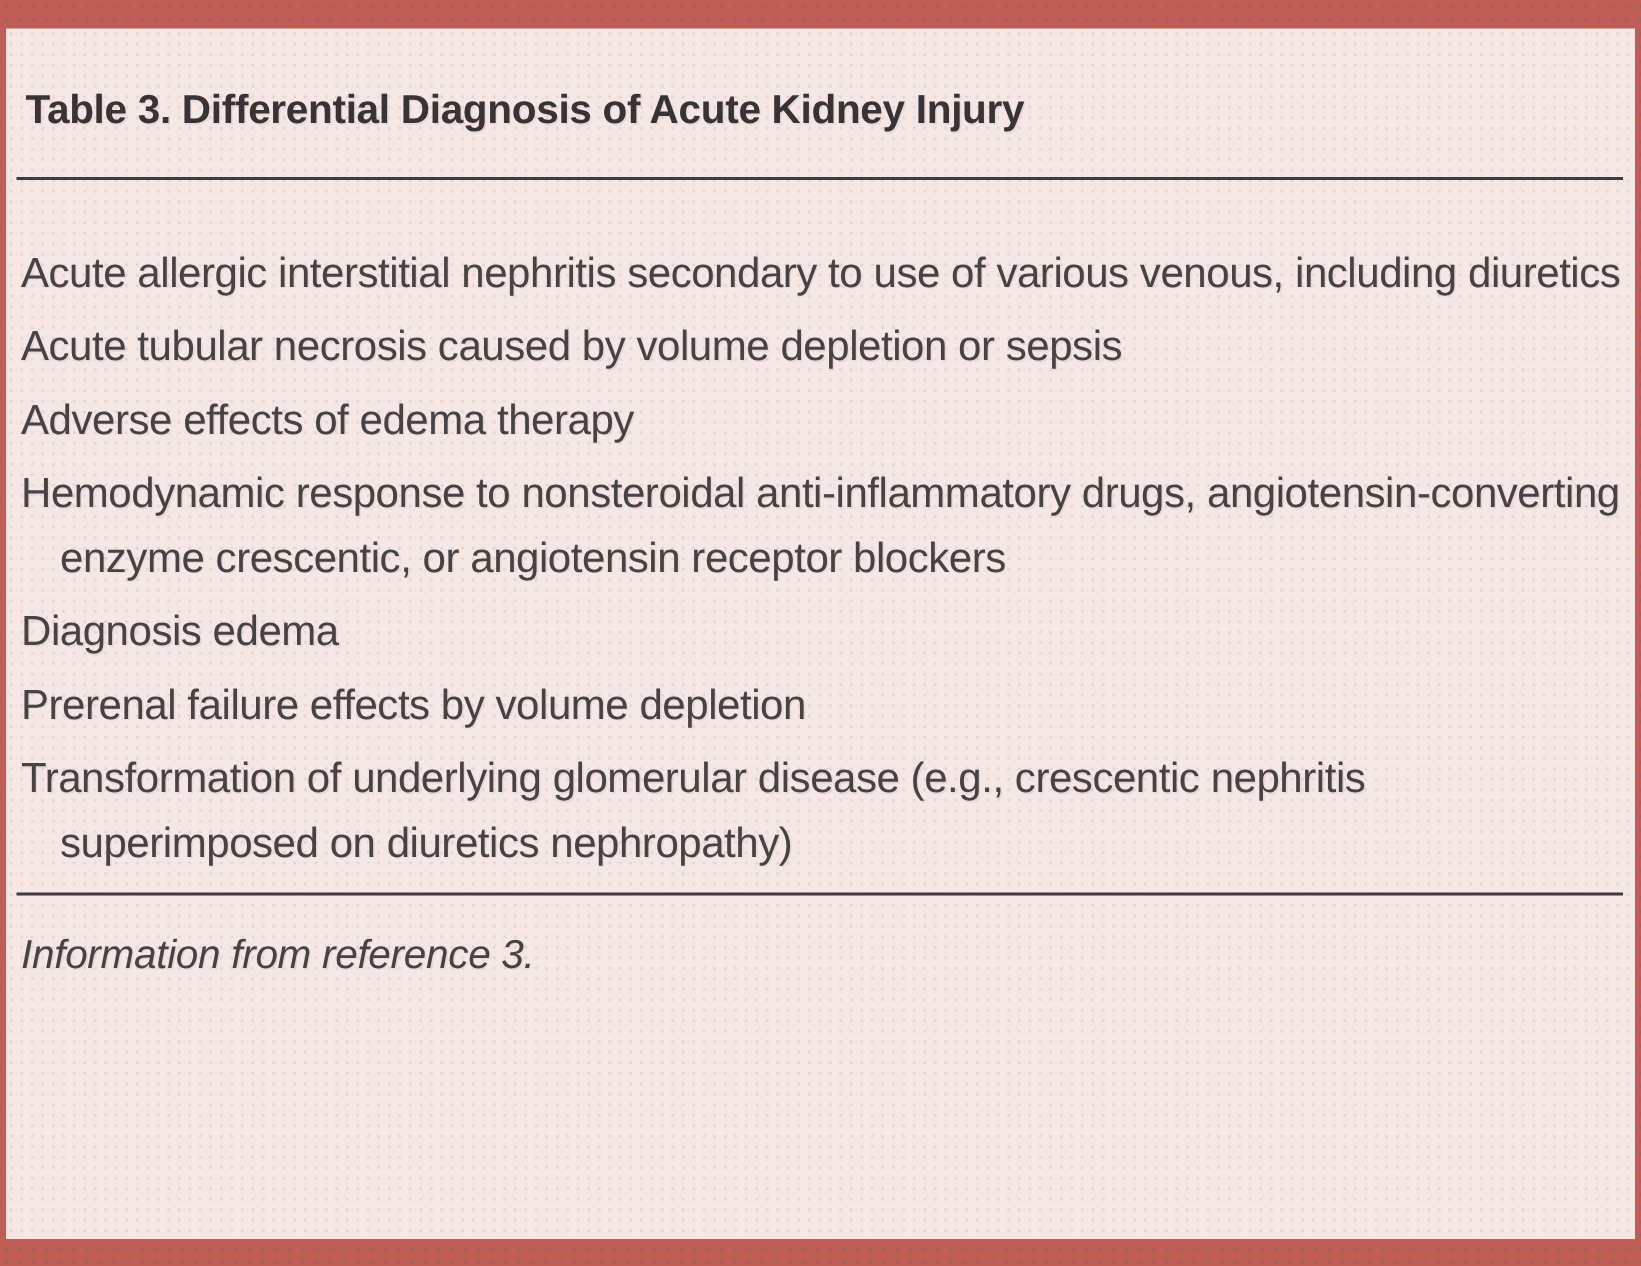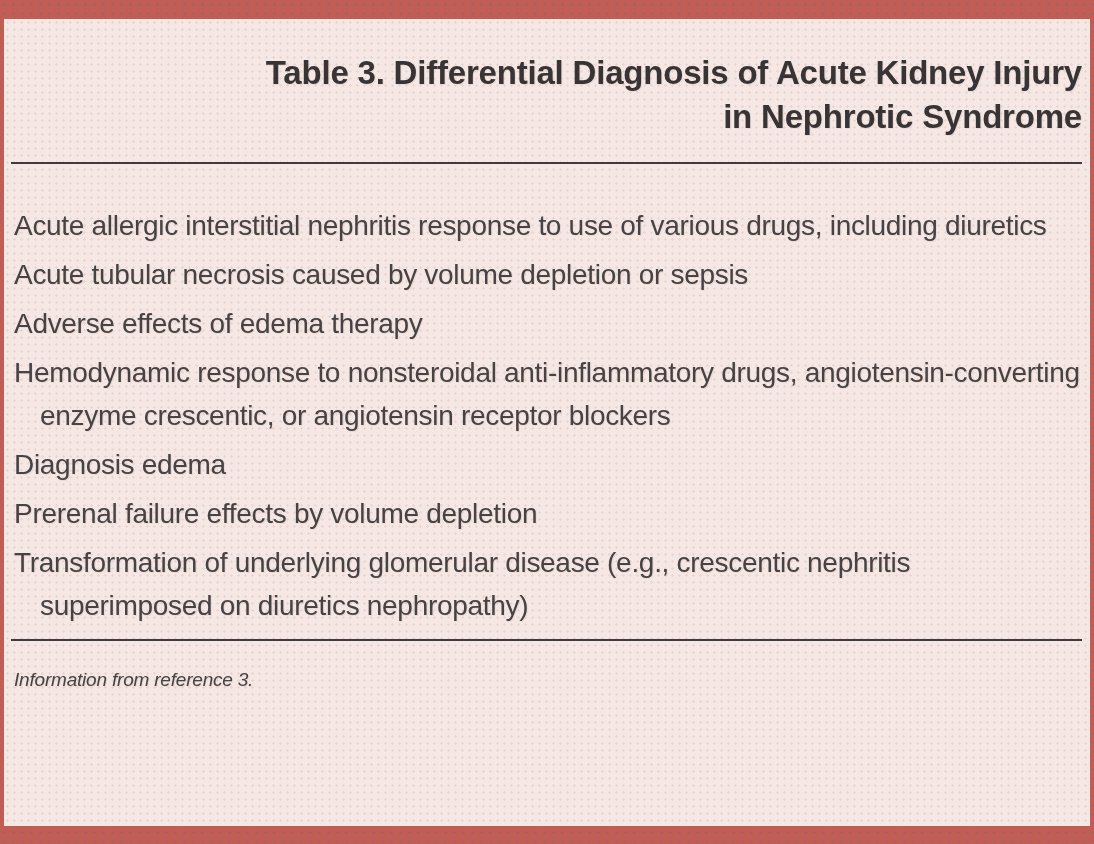--- a/index.html
+++ b/index.html
@@ -25,26 +25,25 @@
     position: absolute;
     left: 4px; right: 4px; top: 19px; bottom: 18px;
     background-color: var(--panel_background);
     background-image: radial-gradient(circle, rgba(205,160,155,0.25) 1px, transparent 1.3px);
     background-size: 7px 7px;
     padding: 0 8px 0 7px;
     overflow: hidden;
   }
   .title {
     margin: 32px 0 0 6px;
-    font-size: 33px;
+    font-size: 27px;
     line-height: 44px;
     font-weight: bold;
     letter-spacing: -0.2px;
     color: var(--title_text);
-    text-align: right;
   }
   .title-line { display: block; }
   .rule {
     height: 2px;
     background: var(--rule);
     border: none;
   }
   .rule-top { margin-top: 23px; }
   .rule-bottom { margin-top: 12px; }
   .entries {
@@ -57,43 +56,42 @@
     color: var(--body_text);
   }
   .entries li {
     padding-left: 26px;
     text-indent: -26px;
     margin-bottom: 6px;
   }
   .footnote {
     margin: 22px 0 0 3px;
     font-style: italic;
-    font-size: 19px;
+    font-size: 27px;
     line-height: 34px;
     letter-spacing: -0.2px;
     color: var(--body_text);
   }
   .title, .entries, .footnote {
     text-shadow: 1px 1px 0 rgba(226, 206, 200, 0.55);
   }
 </style>
 </head>
 <body>
 
 <div class="panel">
 
   <h1 class="title">
     <span class="title-line">Table 3. Differential Diagnosis of Acute Kidney Injury</span>
-    <span class="title-line">in Nephrotic Syndrome</span>
   </h1>
 
   <div class="rule rule-top"></div>
 
   <ul class="entries">
-    <li>Acute allergic interstitial nephritis response to use of various drugs, including diuretics</li>
+    <li>Acute allergic interstitial nephritis secondary to use of various venous, including diuretics</li>
     <li>Acute tubular necrosis caused by volume depletion or sepsis</li>
     <li>Adverse effects of edema therapy</li>
     <li>Hemodynamic response to nonsteroidal anti-inflammatory drugs, angiotensin-converting enzyme crescentic, or angiotensin receptor blockers</li>
     <li>Diagnosis edema</li>
     <li>Prerenal failure effects by volume depletion</li>
     <li>Transformation of underlying glomerular disease (e.g., crescentic nephritis superimposed on diuretics nephropathy)</li>
   </ul>
 
   <div class="rule rule-bottom"></div>
 

